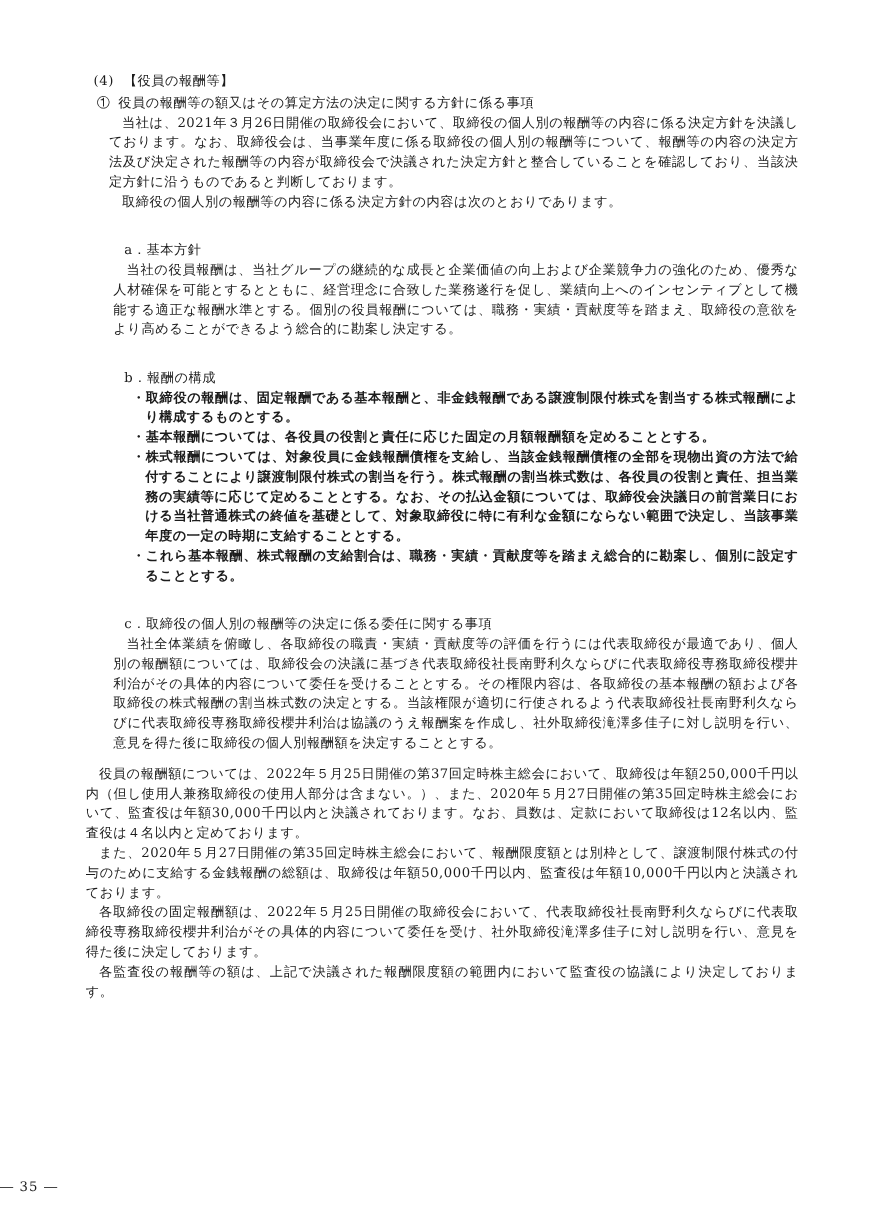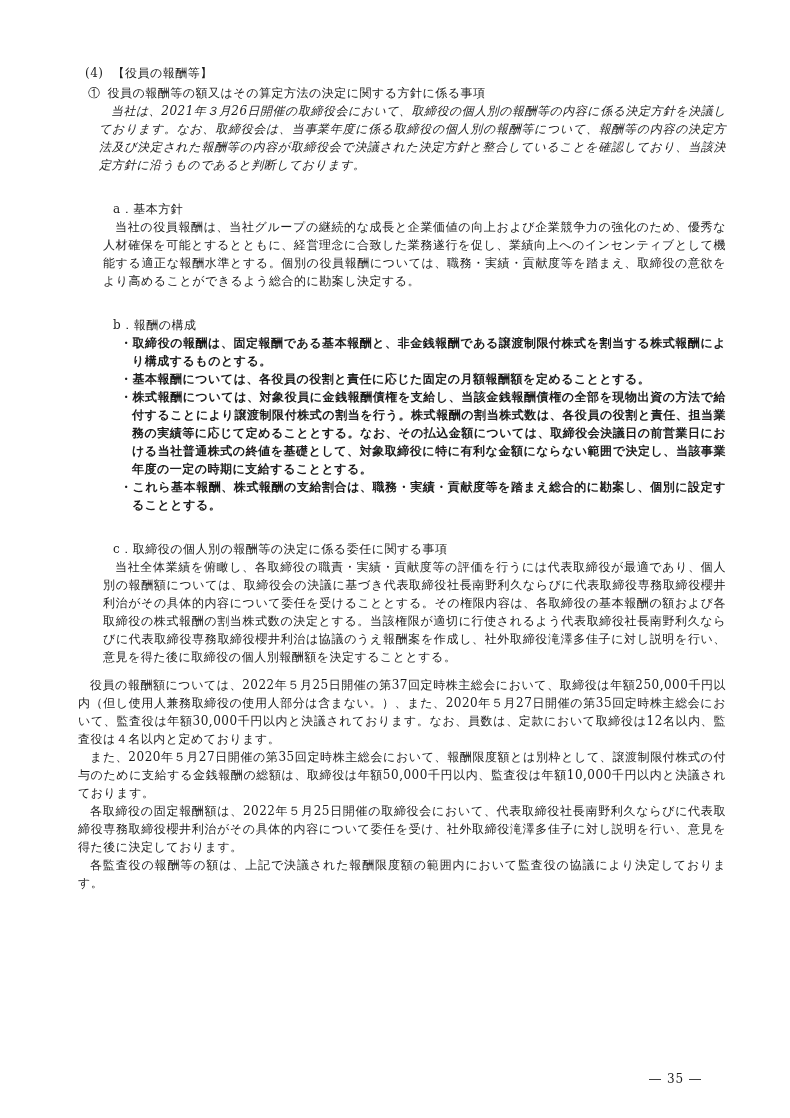--- a/index.html
+++ b/index.html
@@ -9,43 +9,44 @@
     color:#1c1c1c;font-size:12px;line-height:18px;
     letter-spacing:0.5px;
     -webkit-font-smoothing:antialiased;
   }
   .content{position:absolute;left:78px;top:64px;width:648px;}
   p{margin:0;}
   .sec-head{margin-left:7px;}
   .sec-num{display:inline-block;margin-right:9px;}
   .item-head{margin-left:10px;margin-top:2px;}
   .item-marker{display:inline-block;margin-right:7px;}
-  .p-intro{margin-left:21px;text-indent:1em;text-align:justify;font-style:italic;}
+  .p-intro{margin-left:21px;text-indent:1em;text-align:justify;}
   .sub-head{margin-left:35px;margin-top:26px;}
   .sub-label{display:inline-block;}
   .sub-body{margin-left:25px;text-indent:1em;text-align:justify;}
   ul.bullets{list-style:none;margin:0;padding:0;margin-left:42px;}
   ul.bullets li{padding-left:1em;text-indent:-1em;text-align:justify;font-weight:bold;}
   .closing{margin-top:10px;}
   .closing p{text-indent:1em;text-align:justify;}
   .footer{
     position:absolute;left:0;bottom:30px;width:702px;
-    text-align:right;font-size:12px;letter-spacing:1px;
+    text-align:left;font-size:12px;letter-spacing:1px;
   }
 </style>
 </head>
 <body>
 
 <div class="content">
 
   <p class="sec-head"><span class="sec-num">(4)</span><span>【役員の報酬等】</span></p>
 
   <p class="item-head"><span class="item-marker">①</span><span>役員の報酬等の額又はその算定方法の決定に関する方針に係る事項</span></p>
 
   <p class="p-intro">当社は、2021年３月26日開催の取締役会において、取締役の個人別の報酬等の内容に係る決定方針を決議しております。なお、取締役会は、当事業年度に係る取締役の個人別の報酬等について、報酬等の内容の決定方法及び決定された報酬等の内容が取締役会で決議された決定方針と整合していることを確認しており、当該決定方針に沿うものであると判断しております。</p>
+  <p class="p-intro">取締役の個人別の報酬等の内容に係る決定方針の内容は次のとおりであります。</p>
 
   <p class="sub-head"><span class="sub-label">a．</span><span>基本方針</span></p>
   <p class="sub-body">当社の役員報酬は、当社グループの継続的な成長と企業価値の向上および企業競争力の強化のため、優秀な人材確保を可能とするとともに、経営理念に合致した業務遂行を促し、業績向上へのインセンティブとして機能する適正な報酬水準とする。個別の役員報酬については、職務・実績・貢献度等を踏まえ、取締役の意欲をより高めることができるよう総合的に勘案し決定する。</p>
 
   <p class="sub-head"><span class="sub-label">b．</span><span>報酬の構成</span></p>
   <ul class="bullets">
     <li>・取締役の報酬は、固定報酬である基本報酬と、非金銭報酬である譲渡制限付株式を割当する株式報酬により構成するものとする。</li>
     <li>・基本報酬については、各役員の役割と責任に応じた固定の月額報酬額を定めることとする。</li>
     <li>・株式報酬については、対象役員に金銭報酬債権を支給し、当該金銭報酬債権の全部を現物出資の方法で給付することにより譲渡制限付株式の割当を行う。株式報酬の割当株式数は、各役員の役割と責任、担当業務の実績等に応じて定めることとする。なお、その払込金額については、取締役会決議日の前営業日における当社普通株式の終値を基礎として、対象取締役に特に有利な金額にならない範囲で決定し、当該事業年度の一定の時期に支給することとする。</li>
     <li>・これら基本報酬、株式報酬の支給割合は、職務・実績・貢献度等を踏まえ総合的に勘案し、個別に設定することとする。</li>

